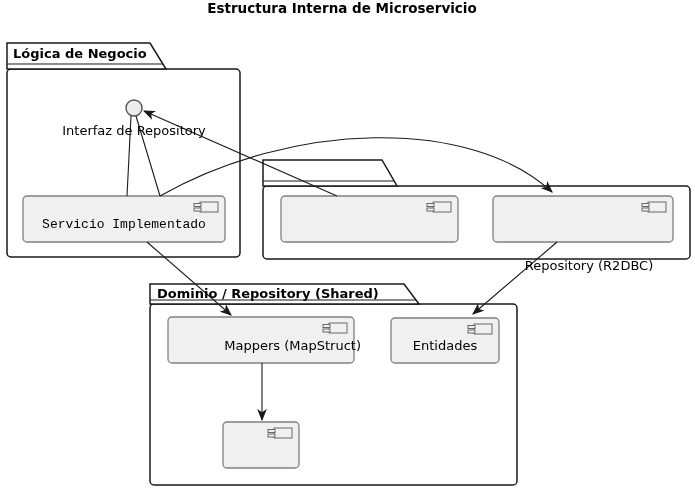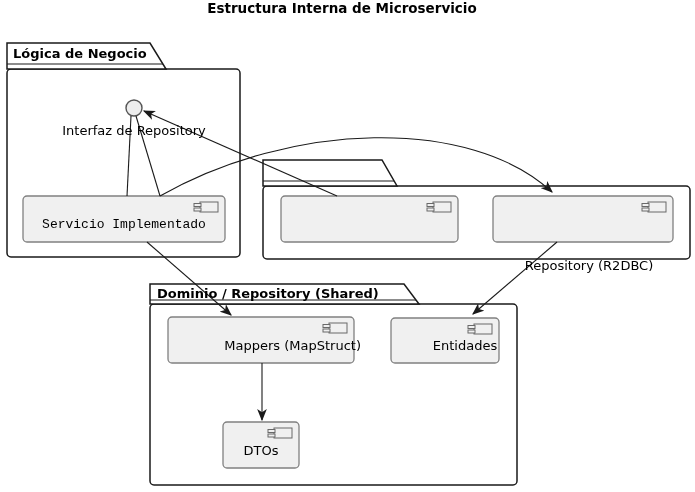--- a/index.html
+++ b/index.html
@@ -90,15 +90,14 @@
   <div class="lbl bold title" style="left:0;top:8;width:684px;">Estructura Interna de Microservicio</div>
 
   <div class="lbl bold lbl-left" style="left:13px;top:46px;">Lógica de Negocio</div>
   <div class="lbl bold lbl-left" style="left:157px;top:286px;">Dominio / Repository (Shared)</div>
 
   <div class="lbl" style="left:34px;top:123px;width:200px;">Interfaz de Repository</div>
 
   <div class="lbl" style="left:24px;top:217px;width:200px;font-family:Liberation Mono, monospace;">Servicio Implementado</div>
   <div class="lbl" style="left:489px;top:217px;width:200px;margin-top:41px;">Repository (R2DBC)</div>
   <div class="lbl" style="left:161px;top:338px;width:200px;text-align:right;">Mappers (MapStruct)</div>
-  <div class="lbl" style="left:365px;top:338px;width:200px;">Entidades</div>
-  <div class="lbl" style="left:161px;top:443px;width:200px;">DTOs</div>
+  <div class="lbl" style="left:345px;top:338px;width:200px;">Entidades</div>
 </div>
 
 </body></html>

